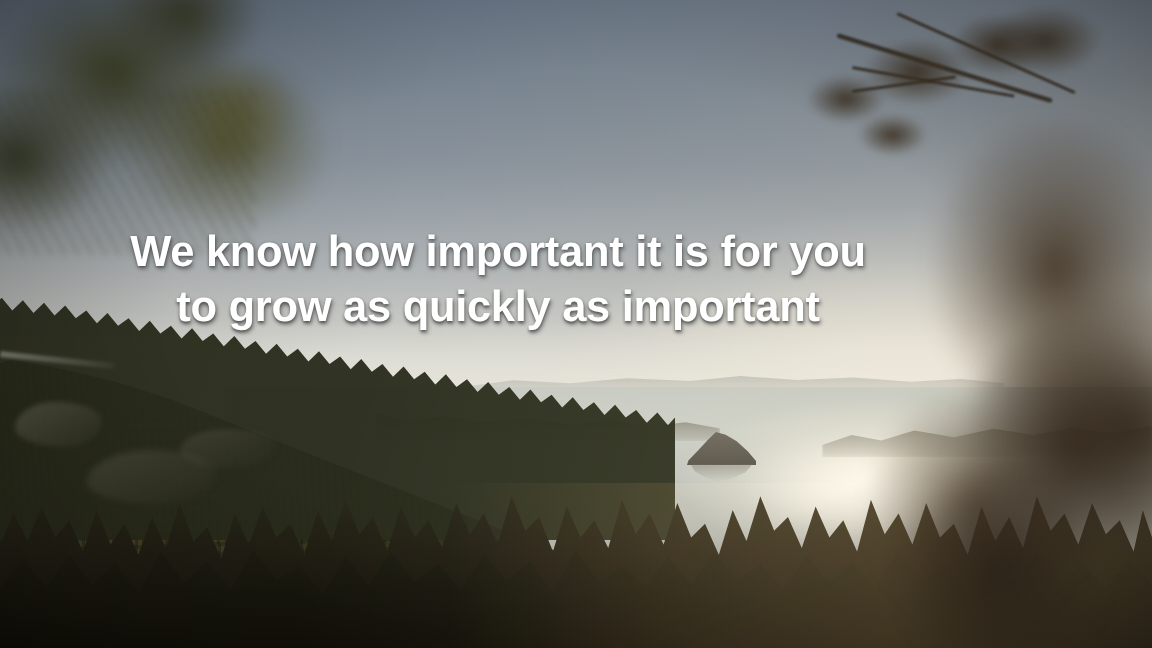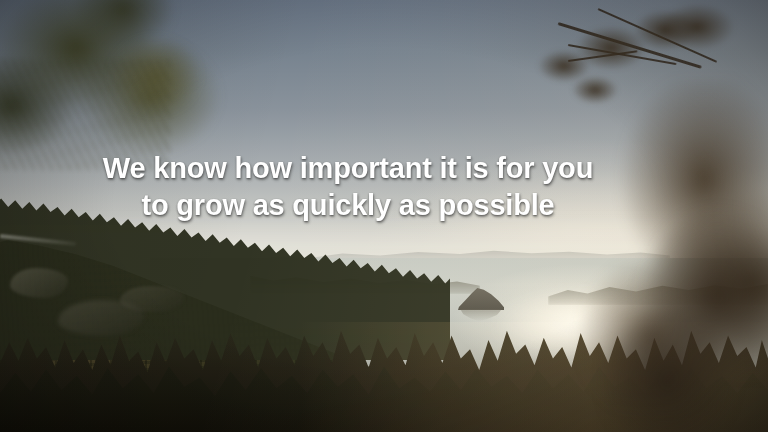--- a/index.html
+++ b/index.html
@@ -366,21 +366,21 @@
       rgba(24,20,12,0.10) 0%,
       rgba(0,0,0,0) 35%,
       rgba(255,226,176,0.07) 70%,
       rgba(255,218,160,0.10) 100%);
     pointer-events: none;
   }
 
   
   .caption {
     position: absolute;
-    left: 16px; top: 150px;
+    left: 0; top: 150px;
     width: 664px;
     text-align: center;
     color: #ffffff;
     font-family: "Liberation Sans", sans-serif;
     font-weight: bold;
     font-size: 29px;
     line-height: 37px;
     letter-spacing: -0.2px;
     text-shadow:
       0 1px 2px rgba(40,40,40,0.55),
@@ -433,16 +433,16 @@
 
   <div class="foliage-tl"></div>
   <div class="foliage-tl2"></div>
   <div class="foliage-wisp"></div>
 
   <div class="warm-wash"></div>
   <div class="vignette"></div>
 
   <div class="caption">
     <span class="caption-line">We know how important it is for you</span>
-    <span class="caption-line">to grow as quickly as possible</span>
+    <span class="caption-line">to grow as quickly as important</span>
   </div>
 
 </div>
 
 </body></html>

